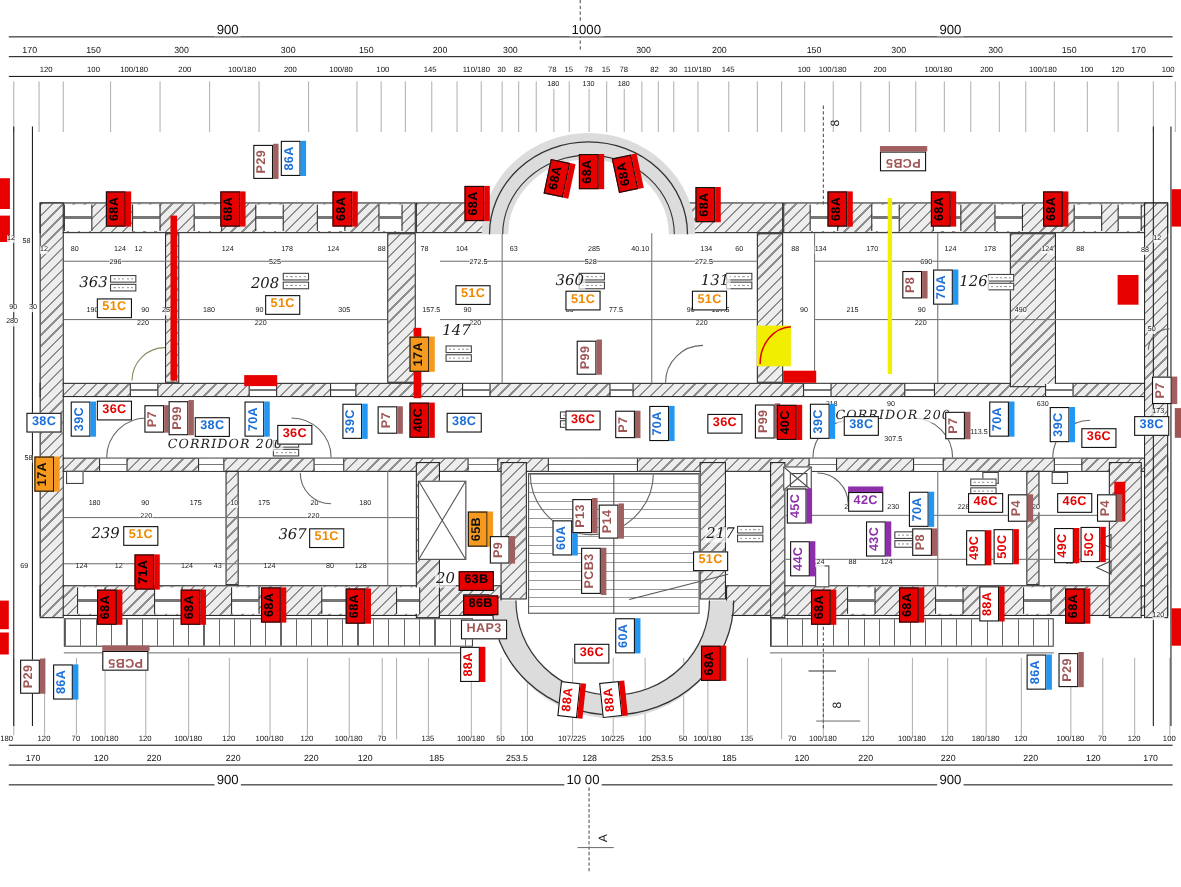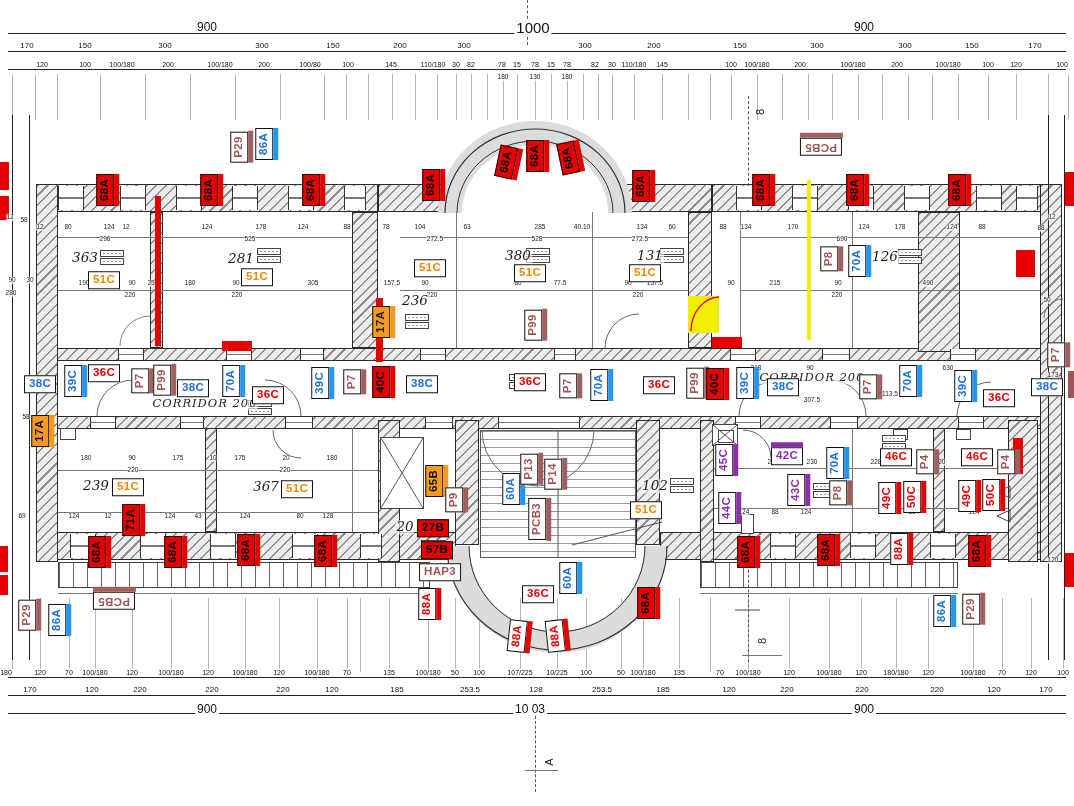--- a/index.html
+++ b/index.html
@@ -264,22 +264,22 @@
       <div class="tag s-mo bar" style="left: 1056px; top: 355px; transform: translate(-50%, -50%) rotate(-90deg);">P7</div>
       <div class="tag s-oo" style="left: 128px; top: 487px; transform: translate(-50%, -50%) rotate(0deg);">51C</div>
       <div class="tag s-oo" style="left: 297px; top: 489px; transform: translate(-50%, -50%) rotate(0deg);">51C</div>
       <div class="tag s-rs bar" style="left: 131px; top: 520px; transform: translate(-50%, -50%) rotate(-90deg);">71A</div>
       <div class="tag s-os bar" style="left: 434px; top: 481px; transform: translate(-50%, -50%) rotate(-90deg);">65B</div>
       <div class="tag s-mo bar" style="left: 454px; top: 500px; transform: translate(-50%, -50%) rotate(-90deg);">P9</div>
       <div class="tag s-bo bar" style="left: 511px; top: 489px; transform: translate(-50%, -50%) rotate(-90deg);">60A</div>
       <div class="tag s-mo bar" style="left: 529px; top: 469px; transform: translate(-50%, -50%) rotate(-90deg);">P13</div>
       <div class="tag s-mo bar" style="left: 553px; top: 474px; transform: translate(-50%, -50%) rotate(-90deg);">P14</div>
       <div class="tag s-mo bar" style="left: 537px; top: 519px; transform: translate(-50%, -50%) rotate(-90deg);">PCB3</div>
-      <div class="tag s-rs" style="left: 433px; top: 528px; transform: translate(-50%, -50%) rotate(0deg);">27B</div>
-      <div class="tag s-rs" style="left: 437px; top: 550px; transform: translate(-50%, -50%) rotate(0deg);">57B</div>
+      <div class="tag s-rs" style="left: 433px; top: 528px; transform: translate(-50%, -50%) rotate(0deg);">63B</div>
+      <div class="tag s-rs" style="left: 437px; top: 550px; transform: translate(-50%, -50%) rotate(0deg);">86B</div>
       <div class="tag s-mo" style="left: 440px; top: 572px; transform: translate(-50%, -50%) rotate(0deg);">HAP3</div>
       <div class="tag s-oo" style="left: 646px; top: 510px; transform: translate(-50%, -50%) rotate(0deg);">51C</div>
       <div class="tag s-ro" style="left: 538px; top: 594px; transform: translate(-50%, -50%) rotate(0deg);">36C</div>
       <div class="tag s-bo bar" style="left: 568px; top: 578px; transform: translate(-50%, -50%) rotate(-90deg);">60A</div>
       <div class="tag s-po bar" style="left: 724px; top: 460px; transform: translate(-50%, -50%) rotate(-90deg);">45C</div>
       <div class="tag s-po bar" style="left: 727px; top: 508px; transform: translate(-50%, -50%) rotate(-90deg);">44C</div>
       <div class="tag s-po bar bar-t" style="left: 787px; top: 456px; transform: translate(-50%, -50%) rotate(0deg);">42C</div>
       <div class="tag s-po bar" style="left: 796px; top: 490px; transform: translate(-50%, -50%) rotate(-90deg);">43C</div>
       <div class="tag s-bo bar" style="left: 835px; top: 463px; transform: translate(-50%, -50%) rotate(-90deg);">70A</div>
       <div class="tag s-mo bar" style="left: 838px; top: 493px; transform: translate(-50%, -50%) rotate(-90deg);">P8</div>
@@ -302,36 +302,36 @@
       <div class="tag s-rs bar" style="left: 746px; top: 552px; transform: translate(-50%, -50%) rotate(-90deg);">68A</div>
       <div class="tag s-rs bar" style="left: 826px; top: 550px; transform: translate(-50%, -50%) rotate(-90deg);">68A</div>
       <div class="tag s-ro bar" style="left: 899px; top: 549px; transform: translate(-50%, -50%) rotate(-90deg);">88A</div>
       <div class="tag s-rs bar" style="left: 977px; top: 551px; transform: translate(-50%, -50%) rotate(-90deg);">68A</div>
       <div class="tag s-mo bar" style="left: 114px; top: 601px; transform: translate(-50%, -50%) rotate(180deg);">PCB5</div>
       <div class="tag s-mo bar" style="left: 27px; top: 615px; transform: translate(-50%, -50%) rotate(-90deg);">P29</div>
       <div class="tag s-bo bar" style="left: 57px; top: 620px; transform: translate(-50%, -50%) rotate(-90deg);">86A</div>
       <div class="tag s-bo bar" style="left: 942px; top: 611px; transform: translate(-50%, -50%) rotate(-90deg);">86A</div>
       <div class="tag s-mo bar" style="left: 971px; top: 609px; transform: translate(-50%, -50%) rotate(-90deg);">P29</div>
       <div class="room" style="left: 85px; top: 258px;">363</div>
-      <div class="room" style="left: 241px; top: 259px;">281</div>
-      <div class="room" style="left: 415px; top: 301px;">236</div>
-      <div class="room" style="left: 518px; top: 256px;">380</div>
+      <div class="room" style="left: 241px; top: 259px;">208</div>
+      <div class="room" style="left: 415px; top: 301px;">147</div>
+      <div class="room" style="left: 518px; top: 256px;">360</div>
       <div class="room" style="left: 650px; top: 256px;">131</div>
       <div class="room" style="left: 885px; top: 257px;">126</div>
       <div class="room" style="left: 96px; top: 486px;">239</div>
       <div class="room" style="left: 266px; top: 487px;">367</div>
-      <div class="room" style="left: 655px; top: 486px;">102</div>
+      <div class="room" style="left: 655px; top: 486px;">217</div>
       <div class="room" style="left: 405px; top: 527px;">20</div>
       <div class="corr" style="left: 205px; top: 404px;">CORRIDOR 200</div>
       <div class="corr" style="left: 812px; top: 378px;">CORRIDOR 200</div>
       <div class="axis" style="left: 760px; top: 112px;">8</div>
       <div class="axis" style="left: 762px; top: 641px;">8</div>
       <div class="axis" style="left: 549px; top: 762px;">A</div>
       <div class="dim" style="left: 207px; top: 27px; font-size: 12px;">900</div>
-      <div class="dim" style="left: 533px; top: 27px; font-size: 15px;">1000</div>
+      <div class="dim" style="left: 533px; top: 27px; font-size: 12px;">1000</div>
       <div class="dim" style="left: 864px; top: 27px; font-size: 12px;">900</div>
       <div class="dim" style="left: 27px; top: 46px; font-size: 8px;">170</div>
       <div class="dim" style="left: 85px; top: 46px; font-size: 8px;">150</div>
       <div class="dim" style="left: 165px; top: 46px; font-size: 8px;">300</div>
       <div class="dim" style="left: 262px; top: 46px; font-size: 8px;">300</div>
       <div class="dim" style="left: 333px; top: 46px; font-size: 8px;">150</div>
       <div class="dim" style="left: 400px; top: 46px; font-size: 8px;">200</div>
       <div class="dim" style="left: 464px; top: 46px; font-size: 8px;">300</div>
       <div class="dim" style="left: 585px; top: 46px; font-size: 8px;">300</div>
       <div class="dim" style="left: 654px; top: 46px; font-size: 8px;">200</div>
@@ -416,21 +416,21 @@
       <div class="dim" style="left: 536px; top: 690px; font-size: 8px;">128</div>
       <div class="dim" style="left: 602px; top: 690px; font-size: 8px;">253.5</div>
       <div class="dim" style="left: 663px; top: 690px; font-size: 8px;">185</div>
       <div class="dim" style="left: 729px; top: 690px; font-size: 8px;">120</div>
       <div class="dim" style="left: 787px; top: 690px; font-size: 8px;">220</div>
       <div class="dim" style="left: 862px; top: 690px; font-size: 8px;">220</div>
       <div class="dim" style="left: 937px; top: 690px; font-size: 8px;">220</div>
       <div class="dim" style="left: 994px; top: 690px; font-size: 8px;">120</div>
       <div class="dim" style="left: 1046px; top: 690px; font-size: 8px;">170</div>
       <div class="dim" style="left: 207px; top: 709px; font-size: 12px;">900</div>
-      <div class="dim" style="left: 530px; top: 709px; font-size: 12px;">10 03</div>
+      <div class="dim" style="left: 530px; top: 709px; font-size: 12px;">10 00</div>
       <div class="dim" style="left: 864px; top: 709px; font-size: 12px;">900</div>
       <div class="sdim" style="left: 40px; top: 227px;">12</div>
       <div class="sdim" style="left: 68px; top: 227px;">80</div>
       <div class="sdim" style="left: 109px; top: 227px;">124</div>
       <div class="sdim" style="left: 126px; top: 227px;">12</div>
       <div class="sdim" style="left: 207px; top: 227px;">124</div>
       <div class="sdim" style="left: 261px; top: 227px;">178</div>
       <div class="sdim" style="left: 303px; top: 227px;">124</div>
       <div class="sdim" style="left: 347px; top: 227px;">88</div>
       <div class="sdim" style="left: 386px; top: 227px;">78</div>

